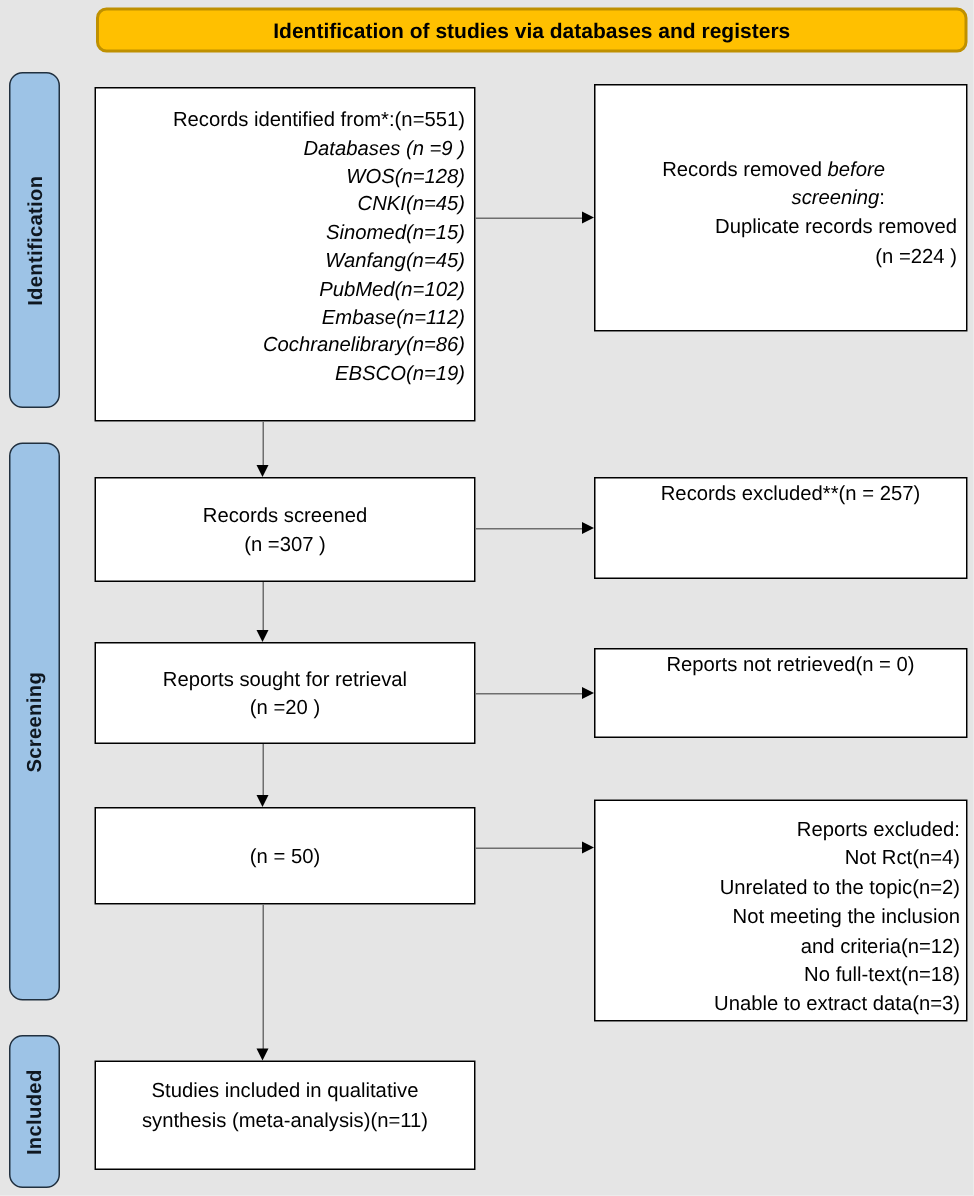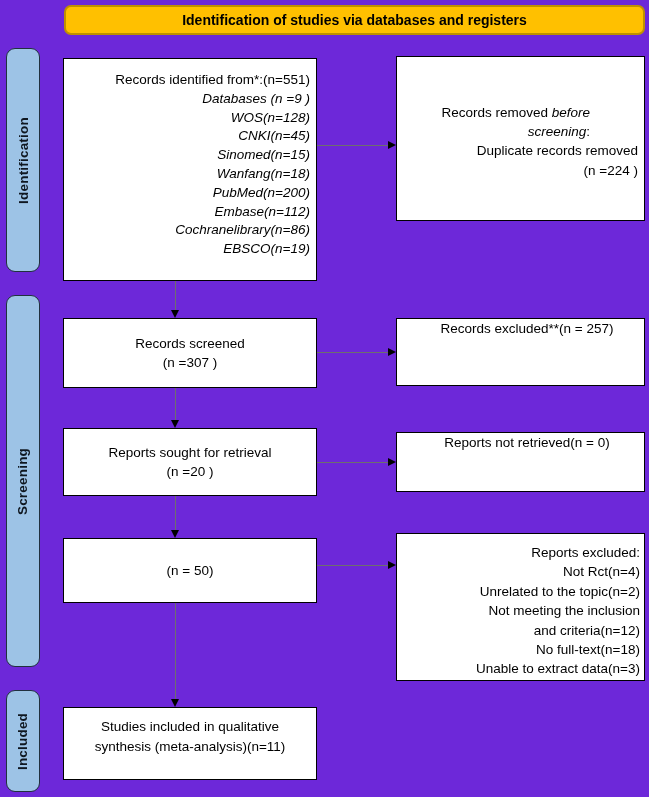--- a/index.html
+++ b/index.html
@@ -4,21 +4,21 @@
 <style>
   * { box-sizing: border-box; margin: 0; padding: 0; }
   body {
     font-family: "Liberation Sans", sans-serif;
     background: #ffffff;
   }
   #canvas {
     position: relative;
     width: 649px;
     height: 797px;
-    background: #6d28d9;
+    background: #e5e5e5;
     overflow: hidden;
     color: #000;
   }
   
   .banner {
     position: absolute;
     left: 64px; top: 5px;
     width: 581px; height: 30px;
     background: #FFC000;
     border: 2px solid #BF9000;
@@ -117,22 +117,22 @@
   <div class="stage" id="stage-included">
     <span>Included</span>
   </div>
 
   <div class="box" id="box-identified">
     <div>Records identified from*:(n=551)</div>
     <div class="indent">Databases (n =9 )</div>
     <div class="indent">WOS(n=128)</div>
     <div class="indent">CNKI(n=45)</div>
     <div class="indent">Sinomed(n=15)</div>
-    <div class="indent">Wanfang(n=18)</div>
-    <div class="indent">PubMed(n=200)</div>
+    <div class="indent">Wanfang(n=45)</div>
+    <div class="indent">PubMed(n=102)</div>
     <div class="indent">Embase(n=112)</div>
     <div class="indent">Cochranelibrary(n=86)</div>
     <div class="indent">EBSCO(n=19)</div>
   </div>
 
   <div class="box" id="box-removed">
     <div class="lead"><span>Records removed </span><span class="it">before screening</span><span>:</span></div>
     <div class="indent">Duplicate records removed</div>
     <div class="indent">(n =224 )</div>
   </div>

